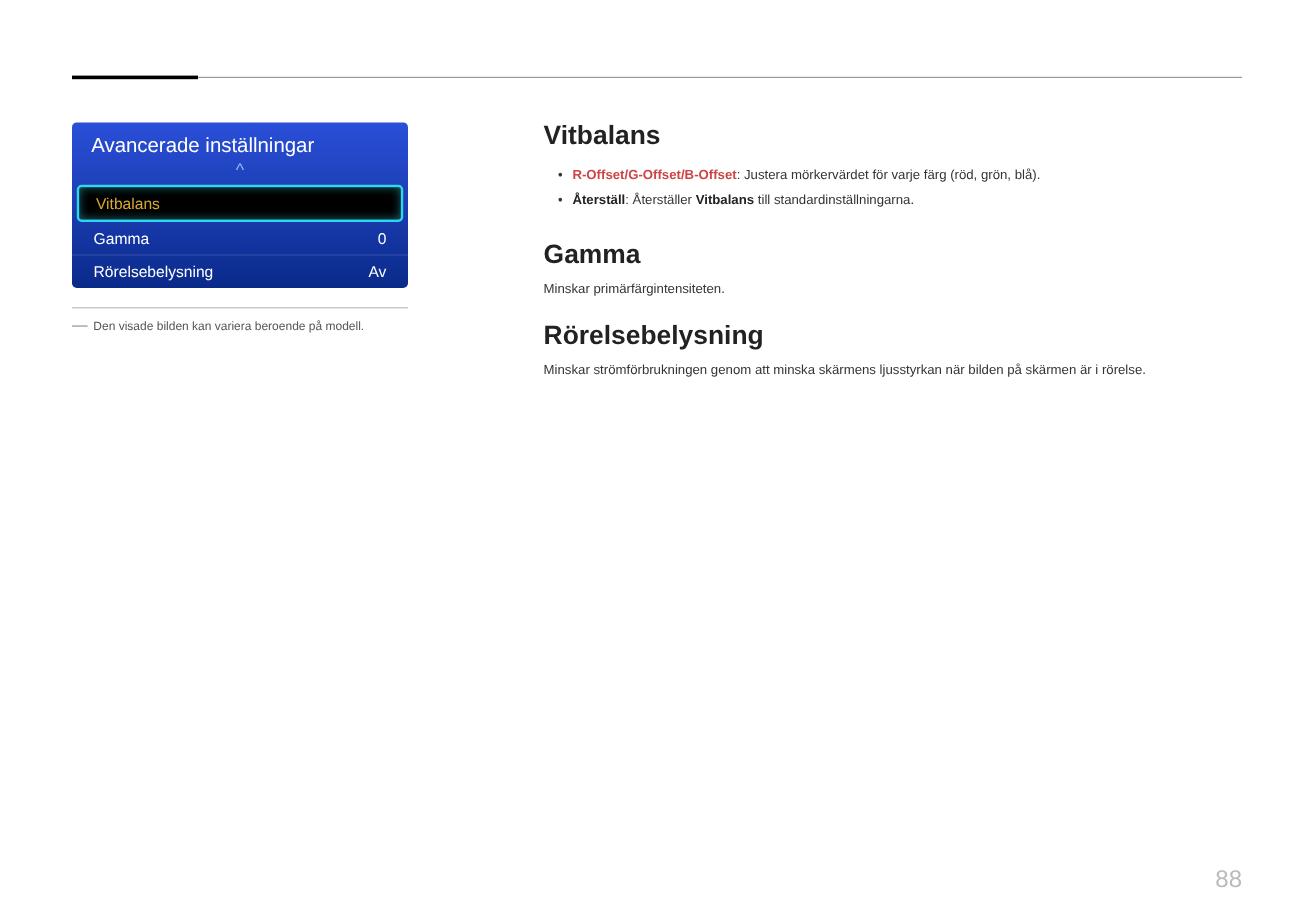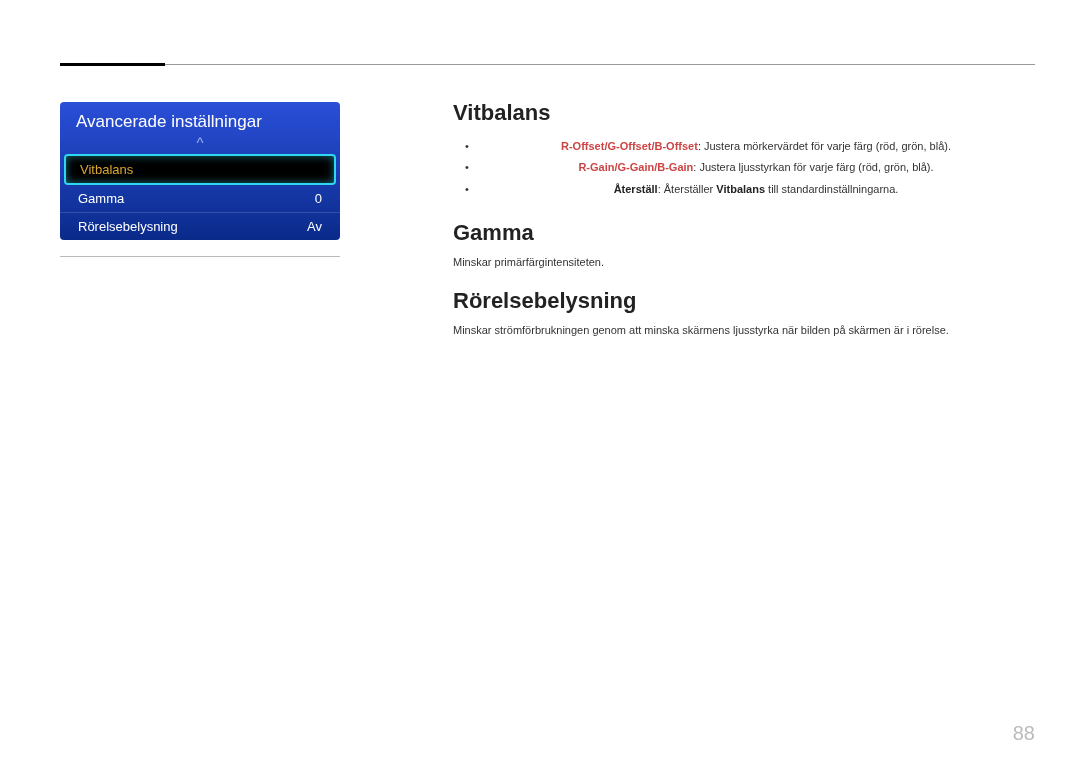--- a/index.html
+++ b/index.html
@@ -121,21 +121,20 @@
     .bullet-list {
       list-style: none;
       margin-bottom: 20px;
     }
     .bullet-item {
       font-size: 11px;
       color: #333;
       padding: 3px 0 3px 24px;
       position: relative;
       line-height: 1.4;
-      text-align: center;
     }
     .bullet-item::before {
       content: "•";
       position: absolute;
       left: 12px;
       color: #333;
     }
     .red-bold {
       color: #cc4444;
       font-weight: bold;
@@ -171,38 +170,39 @@
       <span class="label">Gamma</span>
       <span class="value">0</span>
     </div>
     <div class="menu-item menu-item-normal">
       <span class="label">Rörelsebelysning</span>
       <span class="value">Av</span>
     </div>
   </div>
 
   <hr class="panel-divider">
+  <div class="panel-note">
+    <span class="panel-note-dash">―</span>
+    <span>Den visade bilden kan variera beroende på modell.</span>
+  </div>
 </div>
 
 <div class="content">
 
   <div class="sec-heading">Vitbalans</div>
   <ul class="bullet-list">
     <li class="bullet-item">
       <span class="red-bold">R-Offset/G-Offset/B-Offset</span><span>: Justera mörkervärdet för varje färg (röd, grön, blå).</span>
     </li>
     <li class="bullet-item">
-      <span class="red-bold">R-Gain/G-Gain/B-Gain</span><span>: Justera ljusstyrkan för varje färg (röd, grön, blå).</span>
-    </li>
-    <li class="bullet-item">
       <span class="black-bold">Återställ</span><span>: Återställer </span><span class="black-bold">Vitbalans</span><span> till standardinställningarna.</span>
     </li>
   </ul>
 
   <div class="sec-heading">Gamma</div>
   <div class="sec-desc" style="margin-bottom:20px">Minskar primärfärgintensiteten.</div>
 
   <div class="sec-heading">Rörelsebelysning</div>
-  <div class="sec-desc">Minskar strömförbrukningen genom att minska skärmens ljusstyrka när bilden på skärmen är i rörelse.</div>
+  <div class="sec-desc">Minskar strömförbrukningen genom att minska skärmens ljusstyrkan när bilden på skärmen är i rörelse.</div>
 
 </div>
 
 <div class="page-number">88</div>
 
 </body></html>

